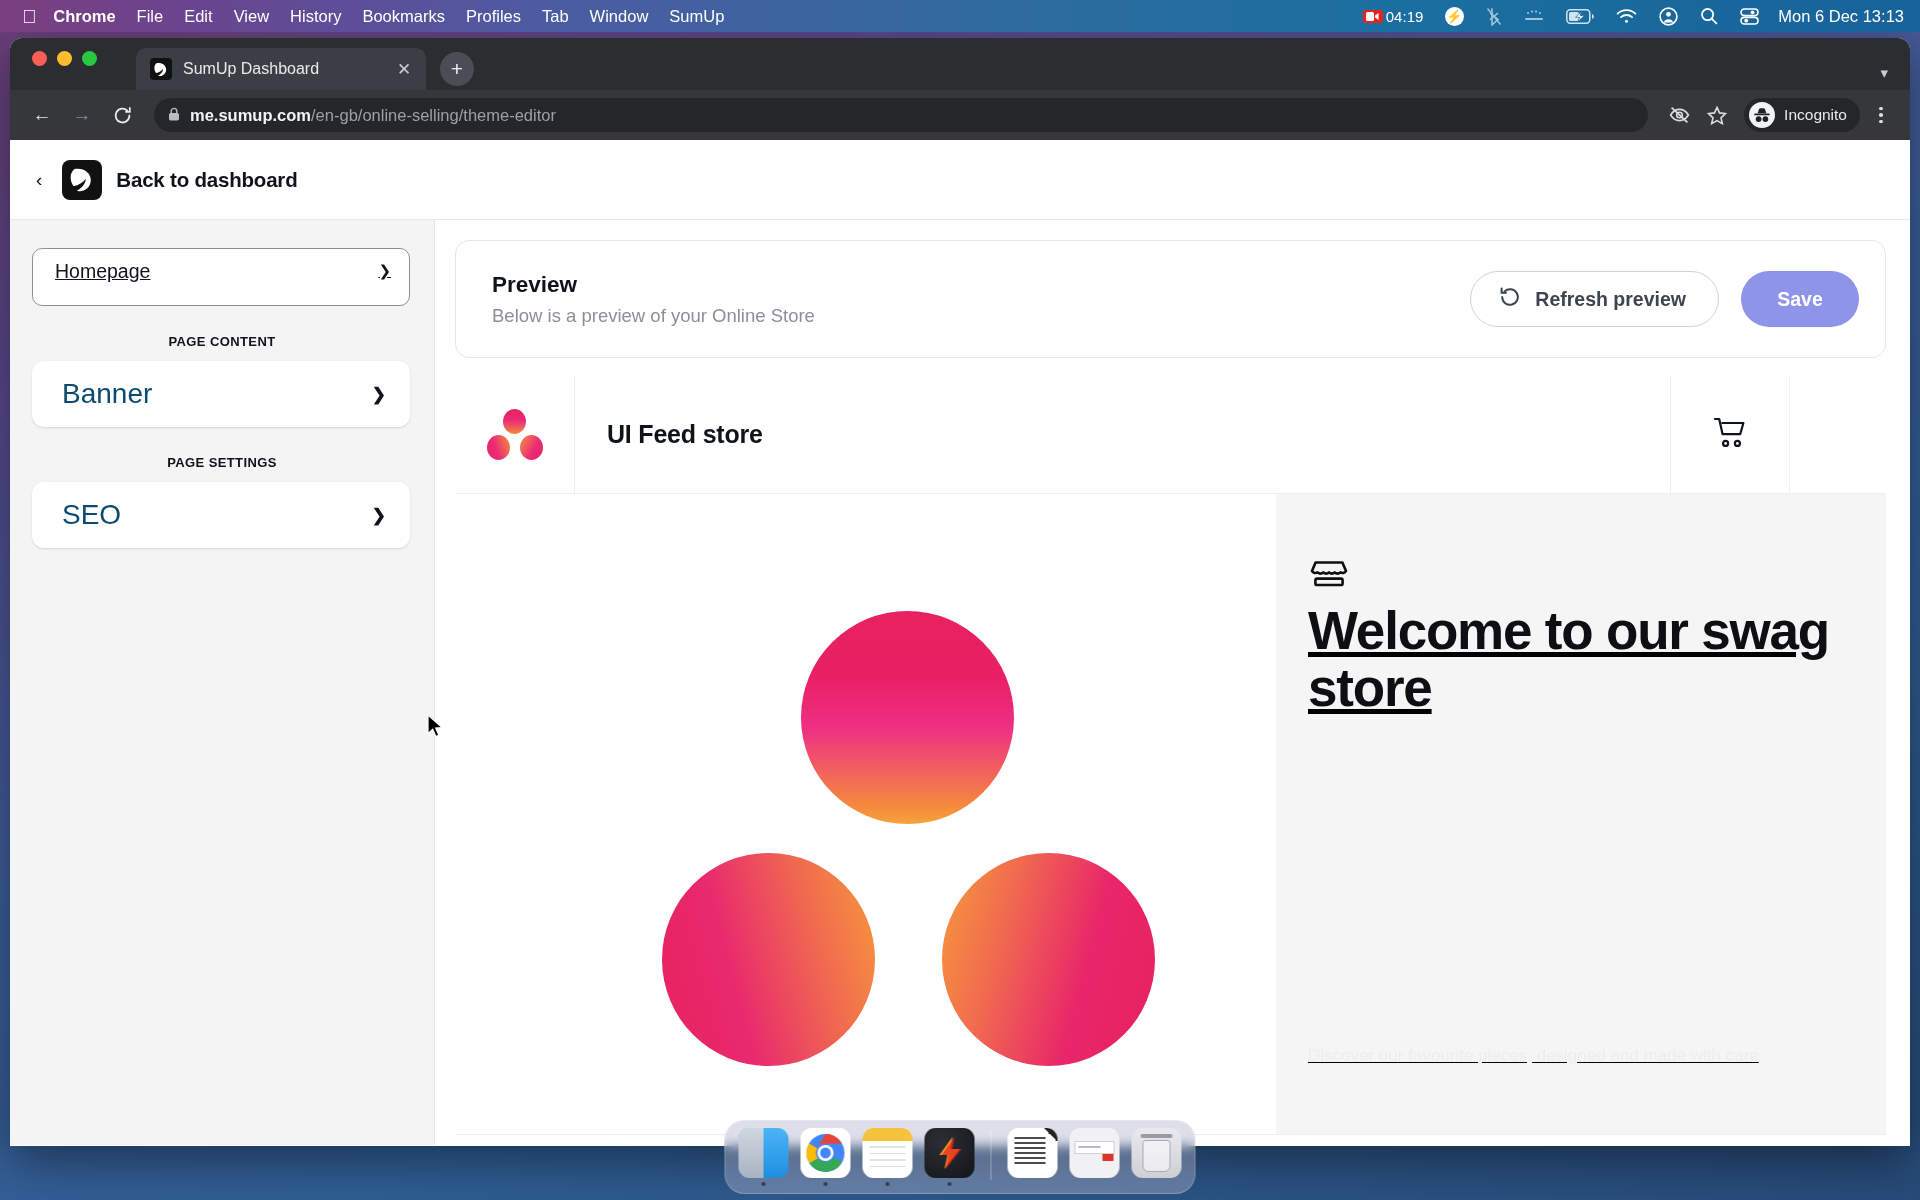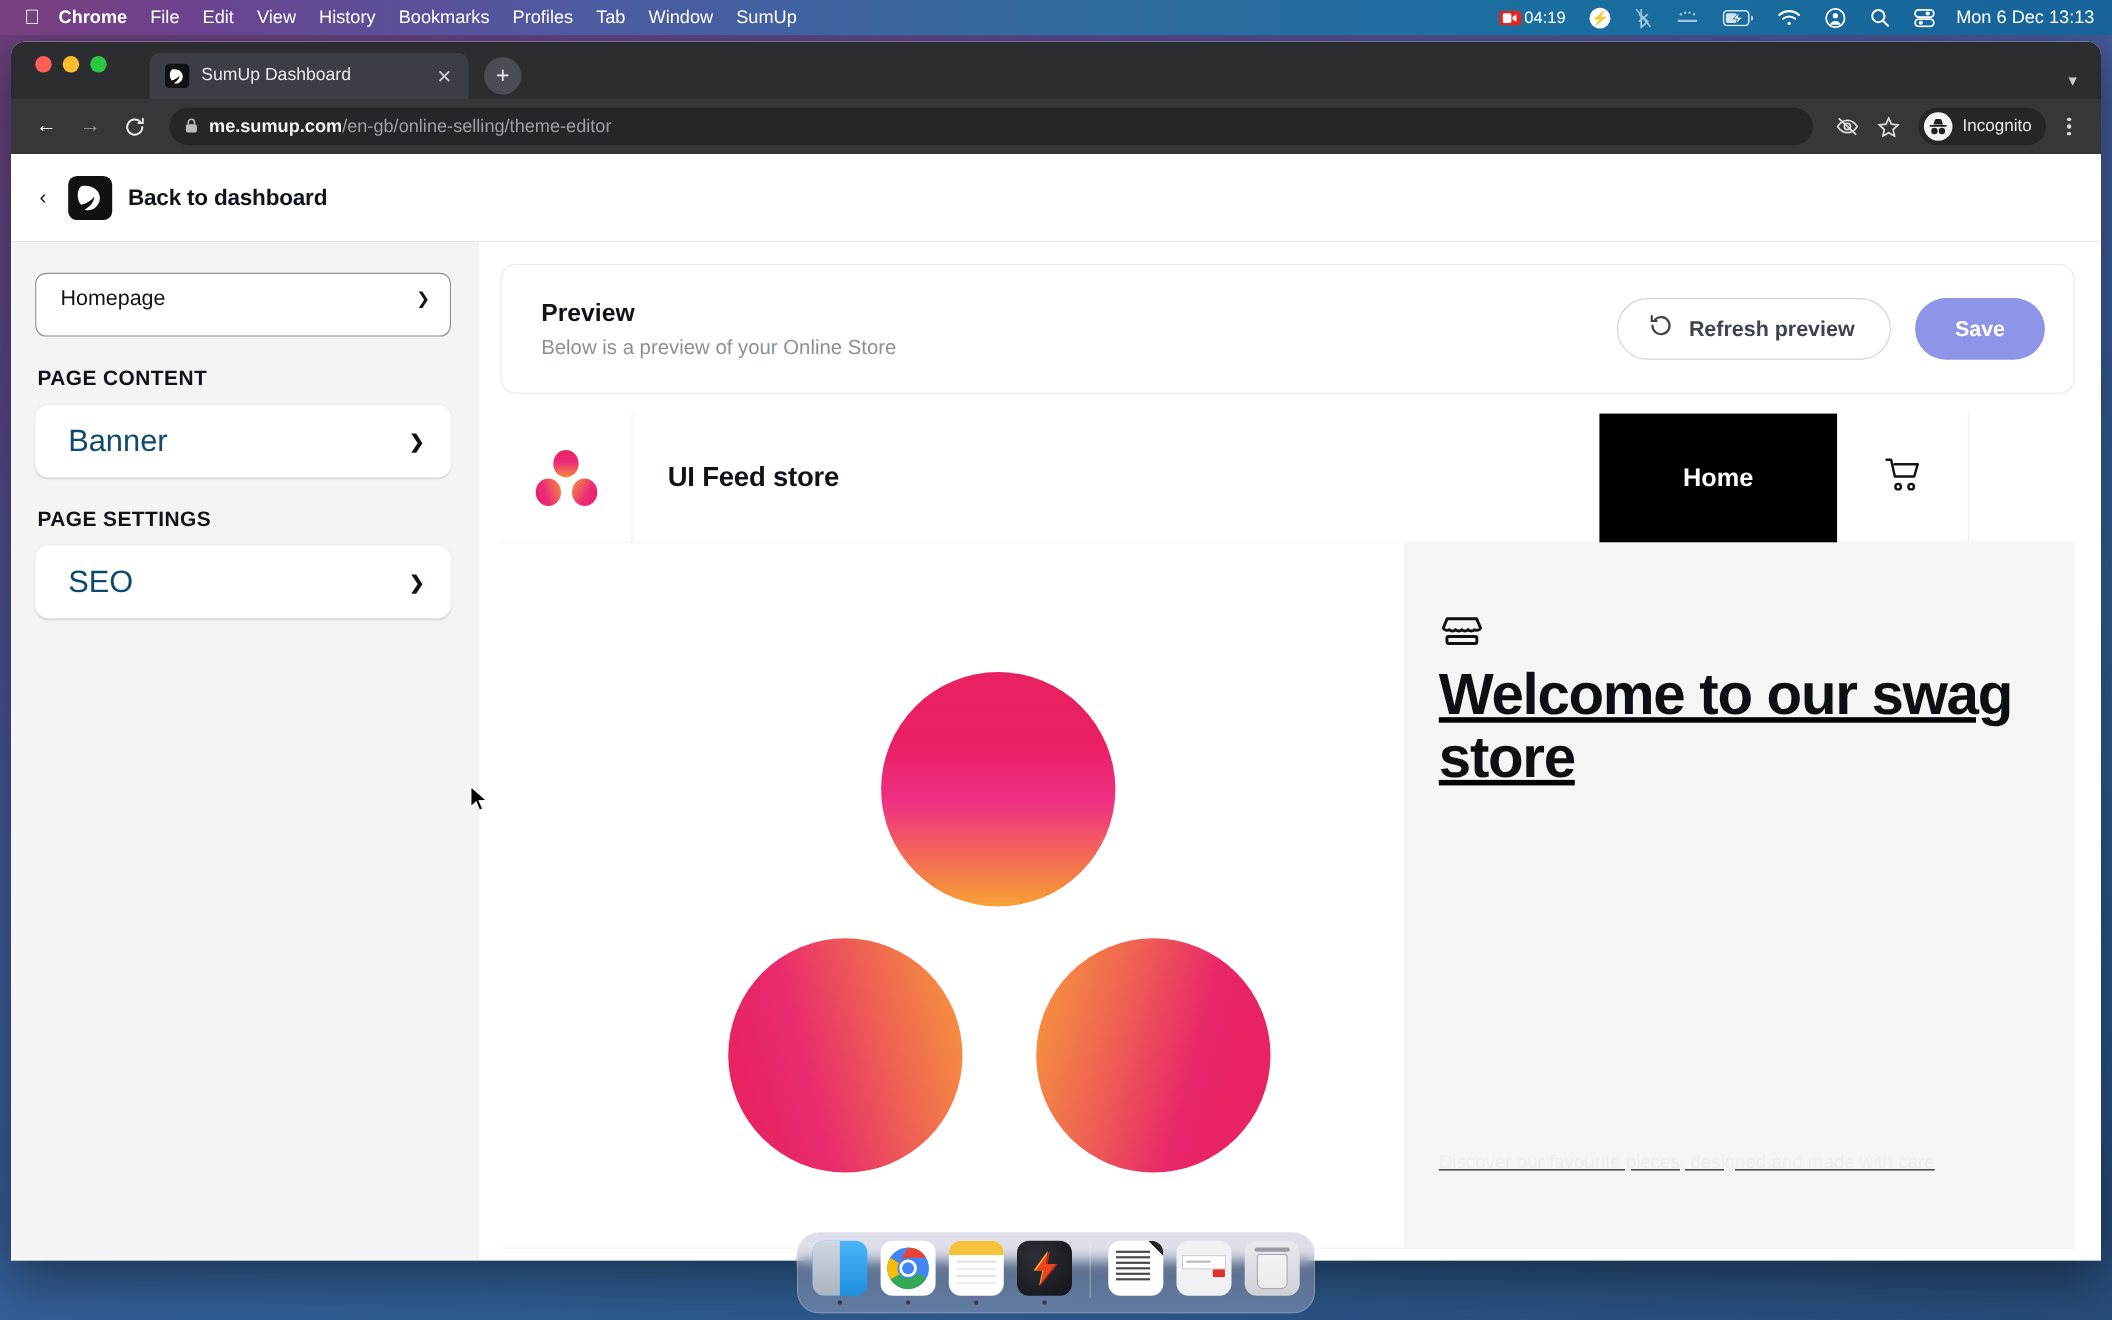--- a/index.html
+++ b/index.html
@@ -124,25 +124,25 @@
   #body-split { display: flex; height: calc(100% - 81px); }
 
   
   #sidebar {
     width: 425px; flex: none; background: #f4f4f5; border-right: 1px solid #e6e6e7;
     padding: 28px 24px 0 22px;
   }
   .select-box {
     height: 58px; background: #fff; border: 1px solid #8c9199; border-radius: 10px;
     display: flex; align-items: center; justify-content: space-between;
-    padding: 0 18px 12px 22px; font-size: 19.5px; color: #0f131a;
+    padding: 0 18px 12px 22px; font-size: 19.5px; color: #0f131a; text-decoration: underline;
   }
   .select-box .cd { font-size: 15px; color: #0f131a; }
   .sec-label {
-    margin: 28px 0 12px 2px; font-size: 19px; font-weight: bold; letter-spacing: .4px; color: #0f131a;
+    margin: 28px 0 12px 2px; font-size: 13px; font-weight: bold; letter-spacing: .4px; color: #0f131a; text-align: center;
   }
   .nav-card {
     height: 66px; background: #fff; border-radius: 12px;
     box-shadow: 0 1px 3px rgba(16,24,40,.08), 0 1px 1px rgba(16,24,40,.06);
     display: flex; align-items: center; justify-content: space-between;
     padding: 0 24px 0 30px; margin-bottom: 4px;
   }
   .nav-card .lbl { font-size: 28px; font-weight: normal; color: #0c4a6e; }
   .nav-card .cr { font-size: 17px; font-weight: bold; color: #0f131a; }
 
@@ -476,23 +476,20 @@
 
           <div id="store-nav">
             <div class="logo-cell">
               <span class="tri-logo">
                 <span class="c1"></span>
                   <span class="c2"></span>
                   <span class="c3"></span>
               </span>
             </div>
             <div class="store-name">UI Feed store</div>
-            <div class="navtab active">
-              <span>Home</span>
-            </div>
             <div class="cart-cell">
               <span>
                 <svg width="36" height="34" viewBox="0 0 36 34" fill="none" stroke="#0f131a" stroke-width="2.2" stroke-linecap="round" stroke-linejoin="round">
                   <path d="M3 3 h4.2 l3.4 15.2 h17.6 l3.2 -11.2 h-21"></path>
                   <circle cx="13.6" cy="27.4" r="2.5"></circle>
                     <circle cx="25.4" cy="27.4" r="2.5"></circle>
                 </svg>
               </span>
             </div>
             <div class="tail"></div>

